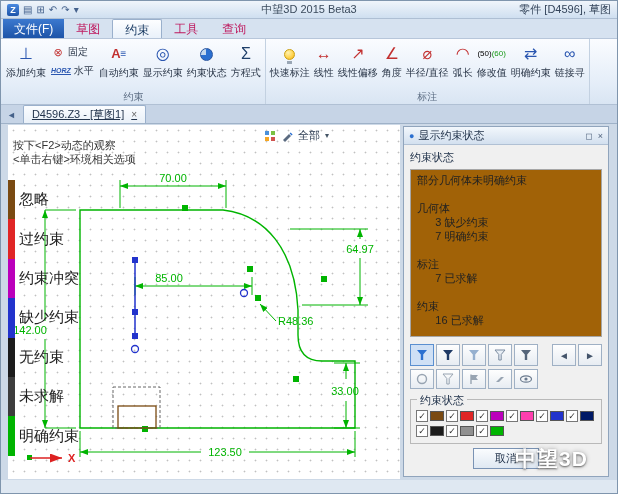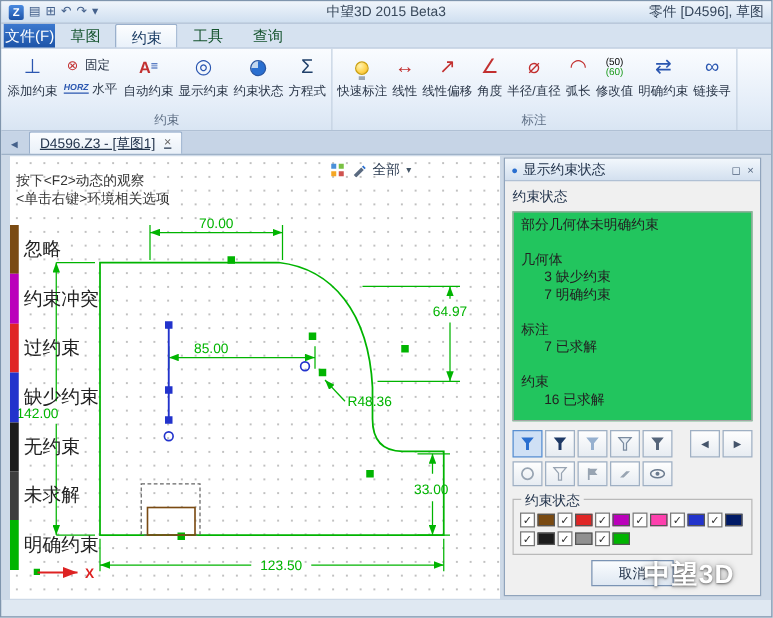--- a/index.html
+++ b/index.html
@@ -12,22 +12,22 @@
               display:flex; align-items:center; padding:0 6px; position:relative; }
   .tb-icons { display:flex; gap:4px; align-items:center; z-index:2; }
   .applogo { width:12px; height:12px; border-radius:2px; background:linear-gradient(#4a8ae0,#1d54a8); color:#fff;
              font-size:9px; font-weight:bold; text-align:center; line-height:12px; }
   .tbico { font-size:10px; color:#44618c; line-height:12px; cursor:default; }
   .tb-title { position:absolute; left:0; right:0; text-align:center; font-size:11px; color:#3a4a5c; }
   .tb-right { margin-left:auto; font-size:11px; color:#33445a; z-index:2; }
 
   
   .tabrow { height:20px; background:#d6e2f0; border-bottom:1px solid #b7c6da; display:flex; align-items:flex-end; padding-left:2px; }
-  .file-tab { background:linear-gradient(#3c79cf,#1d54a8); color:#fff; font-size:12px; padding:2px 1px 3px; height:19px; }
-  .tab { font-size:12px; color:#14532d; padding:2px 12px 3px; height:19px; }
+  .file-tab { background:linear-gradient(#3c79cf,#1d54a8); color:#fff; font-size:12px; padding:2px 11px 3px; height:19px; }
+  .tab { font-size:12px; color:#be185d; padding:2px 12px 3px; height:19px; }
   .tab.active { background:linear-gradient(#fdfeff,#e9f1fa); border:1px solid #9ab0cc; border-bottom:none;
                 border-radius:2px 2px 0 0; color:#14365f; }
 
   
   .ribbon { height:66px; background:linear-gradient(#fafcff,#e4edf8 70%,#d9e5f3); border-bottom:1px solid #b0c0d4;
             display:flex; padding:0 1px; overflow:hidden; }
   .rgroup { display:flex; flex-direction:column; border-right:1px solid #c3d1e1; padding:0 2px; }
   .ritems { display:flex; flex:1; align-items:stretch; }
   .rlabel { text-align:center; font-size:10px; color:#5d6e84; height:13px; line-height:12px; }
   .ritem { display:flex; flex-direction:column; align-items:center; padding:3px 2px 0; cursor:default; }
@@ -37,21 +37,21 @@
   .rsmall { display:flex; align-items:center; gap:3px; font-size:10px; color:#2a3648; height:14px; }
   .rsmall .ricS { font-size:11px; width:14px; text-align:center; }
   .c-blue { color:#2a56b0; } .c-red { color:#c23030; } .c-dark { color:#20406a; } .c-green { color:#1a9a1a; }
   .horz { font-size:7px; font-weight:bold; font-style:italic; color:#2a56b0; border-bottom:1px solid #2a56b0; }
   .autoA { color:#c23030; font-weight:bold; font-size:13px; } .autoB { color:#2a56b0; font-size:10px; }
   .bulb { width:11px; height:11px; border-radius:50%; background:radial-gradient(circle at 35% 30%, #fff3b0, #ffd24a 60%, #f0a818);
           border:1px solid #caa012; position:relative; }
   .bulb::after { content:""; position:absolute; left:2px; top:11px; width:5px; height:3px; background:#9aa7b5; }
   .pie { width:13px; height:13px; border-radius:50%; border:1px solid #2a56a0;
          background:conic-gradient(#2a6fd0 0 270deg, #c3d8ef 270deg 360deg); }
-  .modval { display:flex; flex-direction:column; line-height:8px; font-size:8px; text-align:center; }
+  .modval { display:flex; flex-direction:row; line-height:8px; font-size:8px; text-align:center; }
 
   
   .doctabrow { height:19px; background:#c6d4e6; border-bottom:1px solid #9fb2c8; display:flex; align-items:flex-end; padding-left:4px; gap:5px; }
   .dnav { font-size:9px; color:#45618a; padding:0 2px 3px; }
   .dtab { display:flex; align-items:center; gap:7px; background:linear-gradient(#fbfdff,#e9f0f8); border:1px solid #9ab0cc;
           border-bottom:none; font-size:11px; color:#23344c; padding:0 8px; height:18px; border-radius:2px 2px 0 0;text-decoration:underline; }
   .dclose { font-size:10px; color:#666; }
 
   
   .main { position:relative; height:356px; background:#cdd9e7; }
@@ -72,21 +72,21 @@
 
   
   .panel { position:absolute; left:402px; top:2px; width:206px; height:351px; background:#f0f0f0;
            border:1px solid #90a4bc; display:flex; flex-direction:column; }
   .ptitle { height:18px; background:linear-gradient(#f2f7fc,#d3e0ef); border-bottom:1px solid #b0c0d4;
             display:flex; align-items:center; padding:0 5px; font-size:11px; color:#23344c; gap:4px; }
   .pticon { color:#2a6fd0; font-size:9px; }
   .ptbtns { margin-left:auto; display:flex; gap:5px; font-size:9px; color:#51647e; }
   .pbody { flex:1; padding:4px 6px; position:relative; font-size:11px; }
   .psec { color:#23344c; margin:1px 0 4px; }
-  .pstatus { background:#22c55e; border:1px solid #a6a6a6; height:168px; padding:3px 6px; white-space:pre-wrap;
+  .pstatus { background:#a16207; border:1px solid #a6a6a6; height:168px; padding:3px 6px; white-space:pre-wrap;
              line-height:14px; color:#222; font-size:11px; overflow:hidden; }
   .ptools { display:flex; gap:2px; margin-top:7px; align-items:center; }
   .pbtn { width:24px; height:22px; border:1px solid #9fb0c4; background:linear-gradient(#fefefe,#e7ecf2);
           display:flex; align-items:center; justify-content:center; font-size:10px; color:#44546a; }
   .pbtn.pressed { background:#cfe0f5; border-color:#5a8fd0; }
   .pnav { margin-left:auto; display:flex; gap:2px; }
   .ptools2 { display:flex; gap:2px; margin-top:3px; }
   .ptools2 .pbtn { height:20px; color:#98a4b2; }
   .pcolors { margin-top:10px; border:1px solid #b9b9b9; padding:7px 5px 6px; position:relative; }
   .plegend { position:absolute; top:-7px; left:6px; background:#f0f0f0; padding:0 3px; font-size:11px; color:#23344c; }
@@ -342,26 +342,26 @@
         <span>全部</span>
         <span class="caret">▾</span>
       </div>
 
       <div class="legend">
         <div class="lrow">
             <span class="lswatch" style="background-color: rgb(122, 74, 18);"></span>
             <span class="llabel">忽略</span>
           </div>
         <div class="lrow">
+            <span class="lswatch" style="background-color: rgb(224, 38, 38);"></span>
+            <span class="llabel">过约束</span>
+          </div>
+        <div class="lrow">
             <span class="lswatch" style="background-color: rgb(187, 0, 187);"></span>
             <span class="llabel">约束冲突</span>
-          </div>
-        <div class="lrow">
-            <span class="lswatch" style="background-color: rgb(224, 38, 38);"></span>
-            <span class="llabel">过约束</span>
           </div>
         <div class="lrow">
             <span class="lswatch" style="background-color: rgb(34, 51, 204);"></span>
             <span class="llabel">缺少约束</span>
           </div>
         <div class="lrow">
             <span class="lswatch" style="background-color: rgb(28, 28, 28);"></span>
             <span class="llabel">无约束</span>
           </div>
         <div class="lrow">

